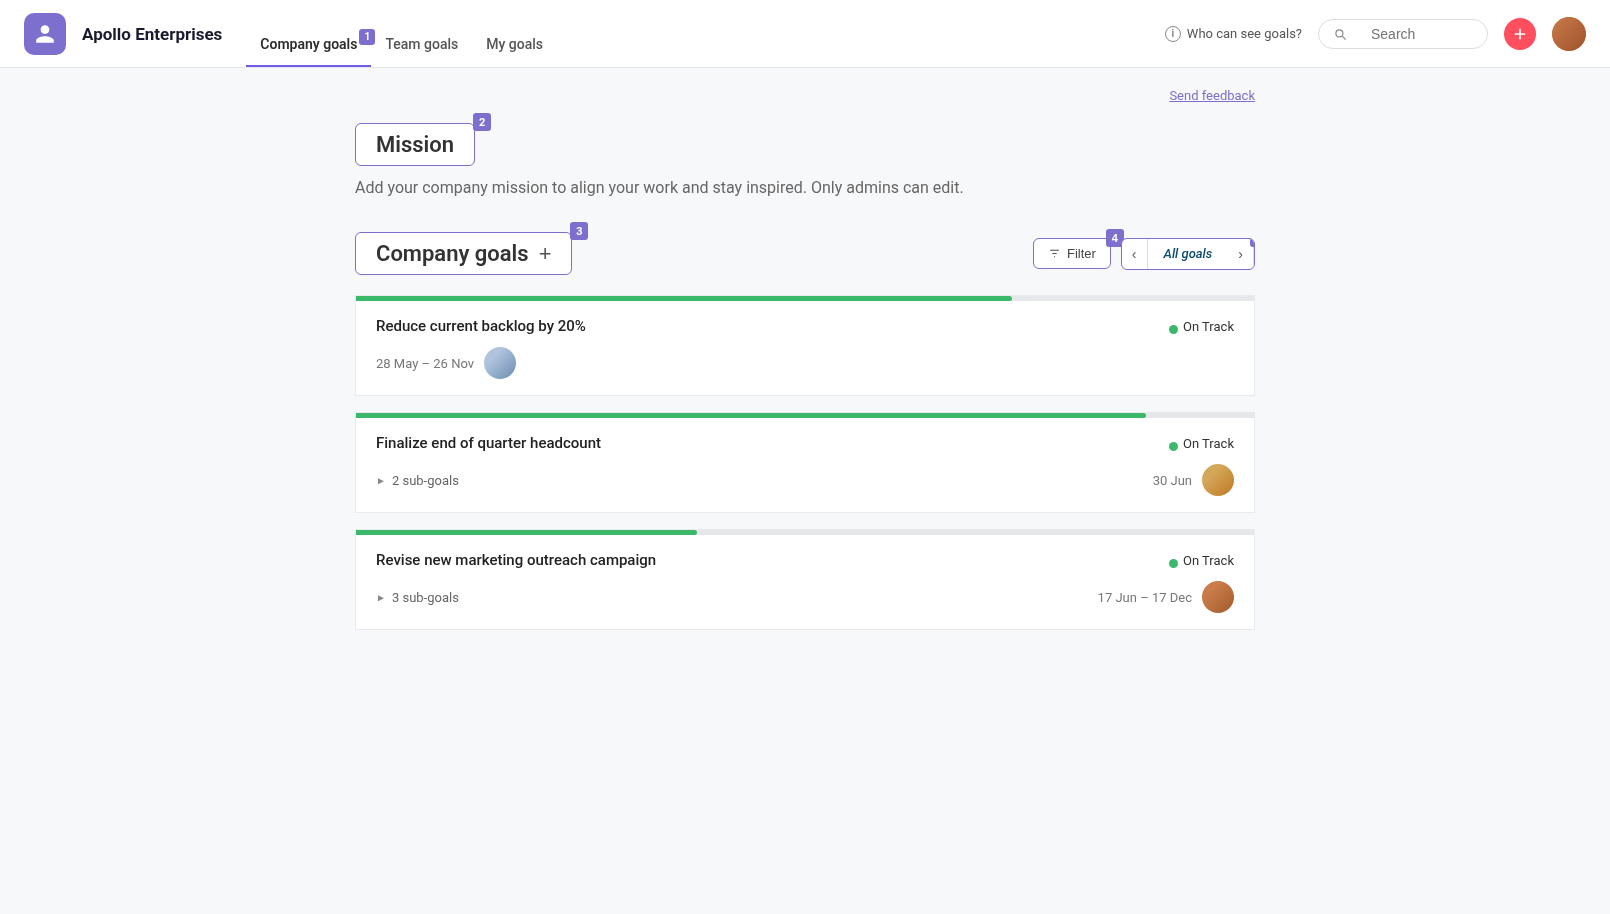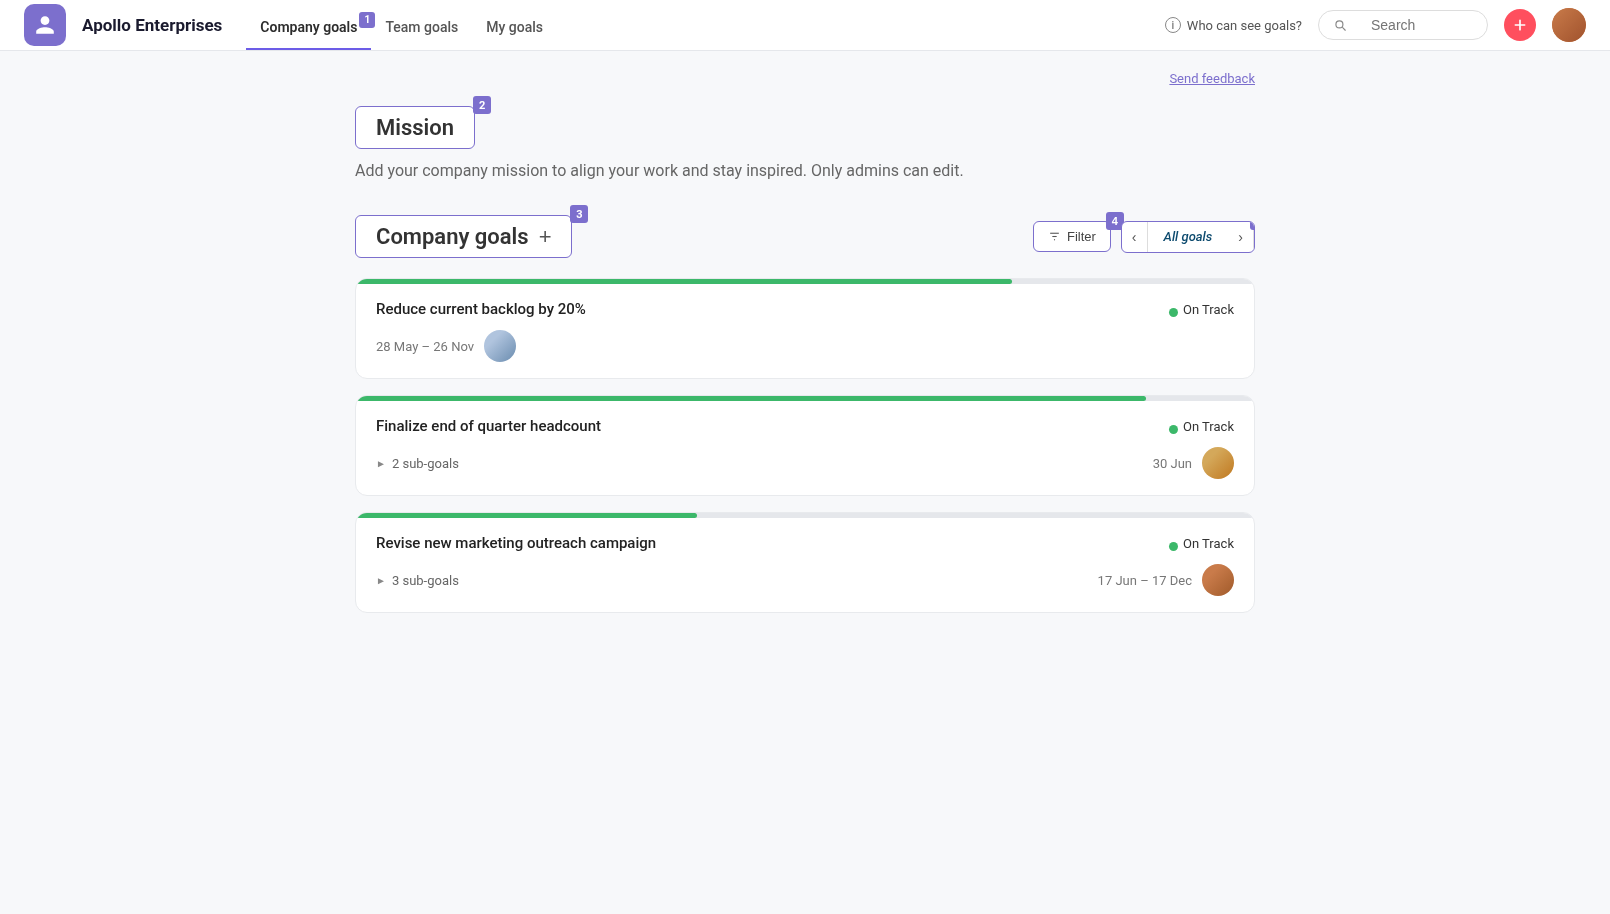--- a/index.html
+++ b/index.html
@@ -9,21 +9,21 @@
       color: #2d2d2d;
       min-height: 914px;
     }
     
     .header {
       background: #fff;
       border-bottom: 1px solid #e5e7eb;
       display: flex;
       align-items: center;
       padding: 0 24px;
-      height: 51px;
+      height: 68px;
       gap: 16px;
     }
     .app-icon {
       width: 42px;
       height: 42px;
       background: #7c6fcd;
       border-radius: 10px;
       display: flex;
       align-items: center;
       justify-content: center;
@@ -323,21 +323,21 @@
       padding: 7px 16px;
       font-size: 13px;
       color: #0c4a6e;
       font-weight: 500;
       font-style: italic;
     }
 
     
     .goal-card {
       background: #fff;
-      border-radius: 12px;
+      border-radius: 0;
       margin-bottom: 16px;
       overflow: hidden;
       border: 1px solid #e8eaed;
     }
     .goal-progress-bar {
       height: 5px;
       background: #e5e7eb;
       width: 100%;
     }
     .goal-progress-fill {

